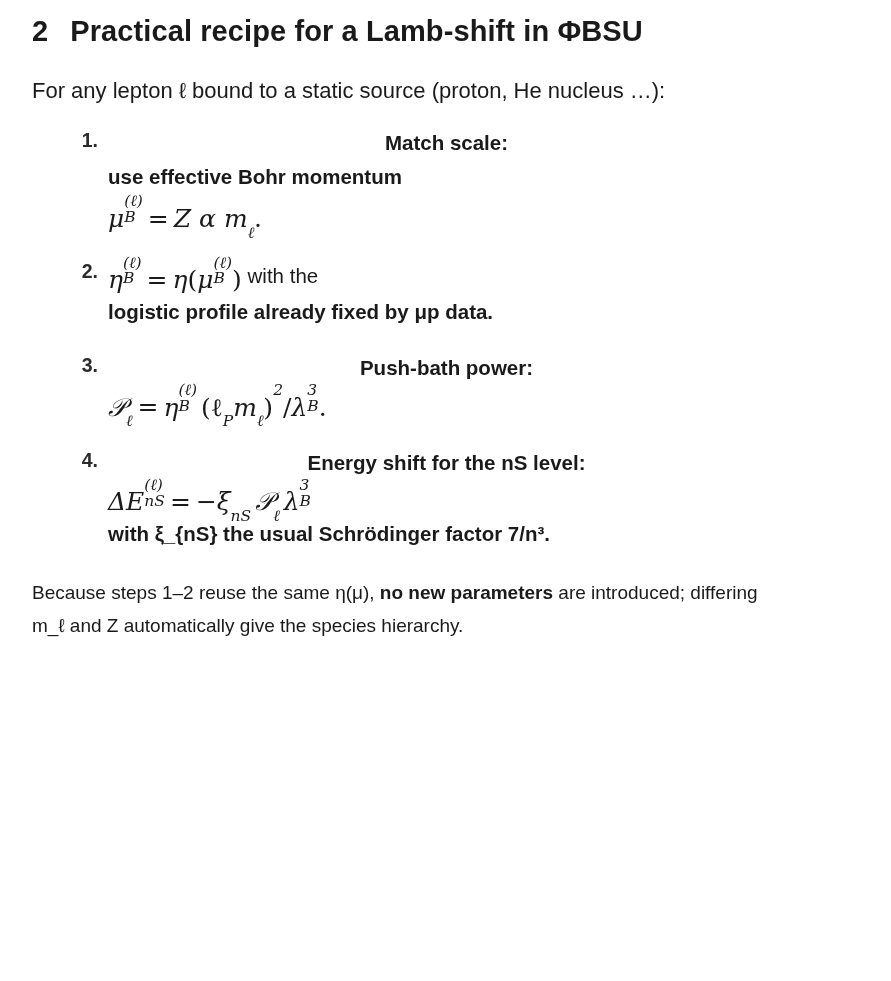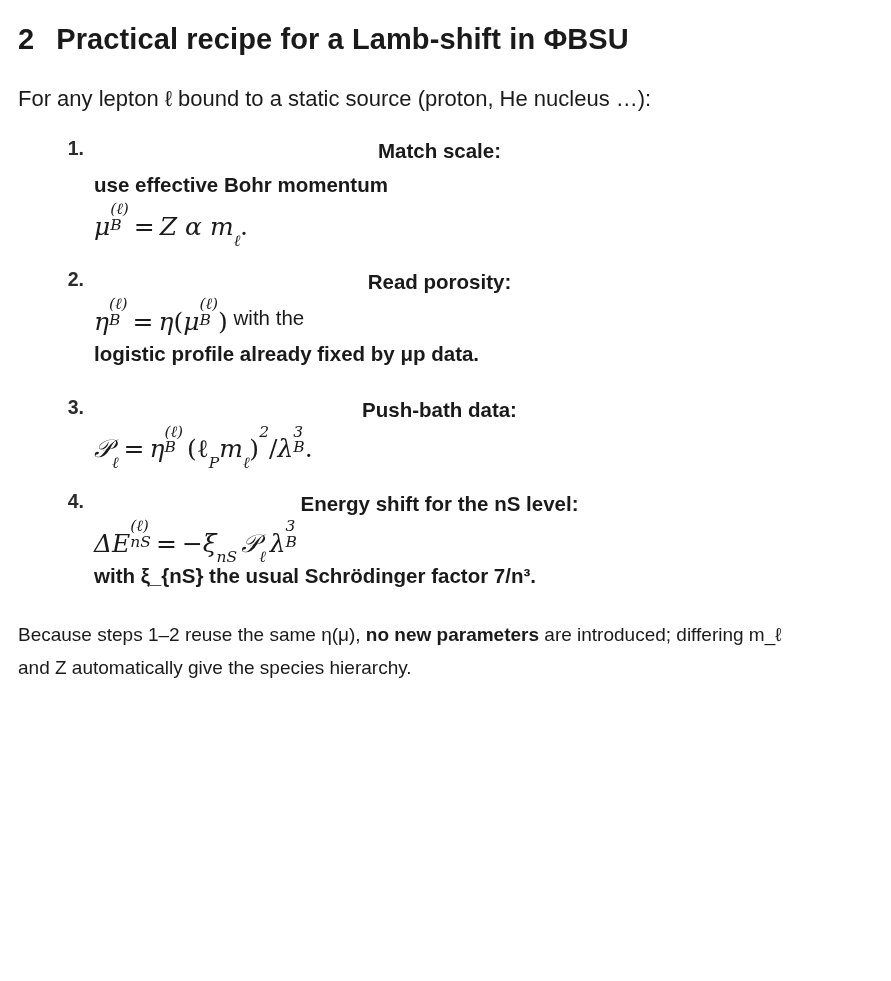--- a/index.html
+++ b/index.html
@@ -8,24 +8,23 @@
     background: #ffffff;
   }
   body {
     width: 891px;
     height: 981px;
     font-family: "Liberation Sans", sans-serif;
     color: #1a1a1a;
     overflow: hidden;
   }
   .page {
-    padding: 14px 18px 0 18px;
+    padding: 14px 18px 0 32px;
     box-sizing: border-box;
     width: 803px;
-    margin-top: 8px;
   }
   h2.section-title {
     font-size: 29px;
     font-weight: bold;
     margin: 0 0 26px 0;
     letter-spacing: 0.1px;
     line-height: 1.2;
   }
   h2.section-title .secnum {
     display: inline-block;
@@ -143,31 +142,30 @@
       <span class="marker">1.</span>
       <div class="step-head">Match scale:</div>
       <div class="step-body">
         <span class="plain">use effective Bohr momentum</span>
         <span class="math"><span>μ</span><span class="subsup"><span class="s-top paren-up">(ℓ)</span><span class="s-bot">B</span></span><span class="op">=</span><span>Z α m</span><sub class="m">ℓ</sub><span class="up">.</span></span>
       </div>
     </li>
 
     <li>
       <span class="marker">2.</span>
-      <div class="step-head">Read porosity:</div>
       <div class="step-body">
         <span class="math inline"><span>η</span><span class="subsup"><span class="s-top paren-up">(ℓ)</span><span class="s-bot">B</span></span><span class="op">=</span><span>η</span><span class="up">(</span><span>μ</span><span class="subsup"><span class="s-top paren-up">(ℓ)</span><span class="s-bot">B</span></span><span class="up">)</span></span>
         <span>with the</span>
         <span class="plain">logistic profile already fixed by μp data.</span>
       </div>
     </li>
 
     <li>
       <span class="marker">3.</span>
-      <div class="step-head">Push-bath data:</div>
+      <div class="step-head">Push-bath power:</div>
       <div class="step-body">
         <span class="math"><span class="mathrm" style="font-family:'DejaVu Serif',serif;font-style:italic;">𝒫</span><sub class="m">ℓ</sub><span class="op">=</span><span>η</span><span class="subsup"><span class="s-top paren-up">(ℓ)</span><span class="s-bot">B</span></span><span class="thin"></span><span class="up">(ℓ</span><sub class="m">P</sub><span>m</span><sub class="m">ℓ</sub><span class="up">)</span><sup class="m paren-up">2</sup><span class="up">/</span><span>λ</span><span class="subsup"><span class="s-top paren-up">3</span><span class="s-bot">B</span></span><span class="up">.</span></span>
       </div>
     </li>
 
     <li>
       <span class="marker">4.</span>
       <div class="step-head">Energy shift for the nS level:</div>
       <div class="step-body">
         <span class="math"><span>ΔE</span><span class="subsup"><span class="s-top paren-up">(ℓ)</span><span class="s-bot">nS</span></span><span class="op">=</span><span class="up">−</span><span>ξ</span><sub class="m">nS</sub><span class="thin"></span><span>𝒫</span><sub class="m">ℓ</sub><span class="thin"></span><span>λ</span><span class="subsup"><span class="s-top paren-up">3</span><span class="s-bot">B</span></span></span>

